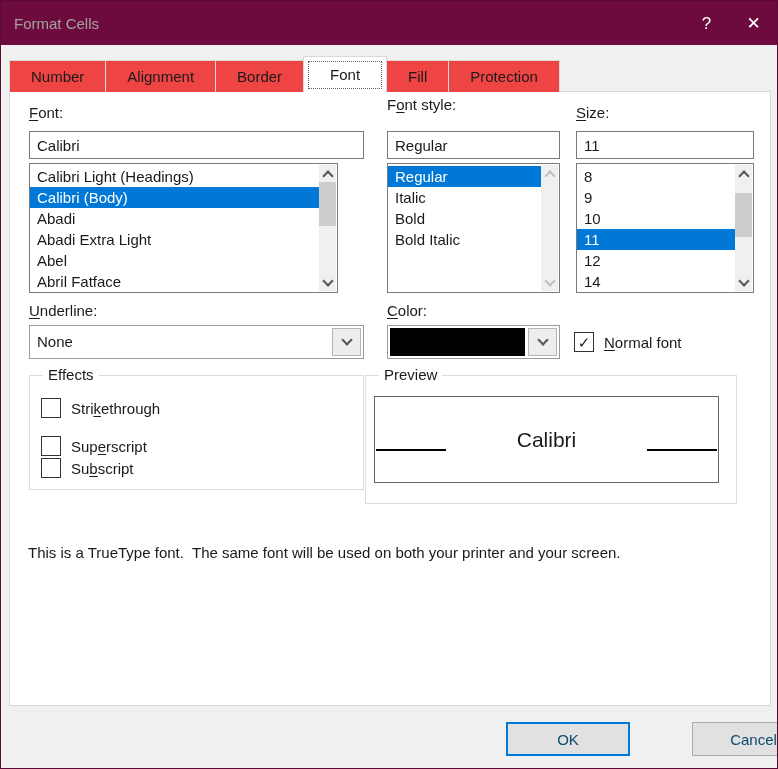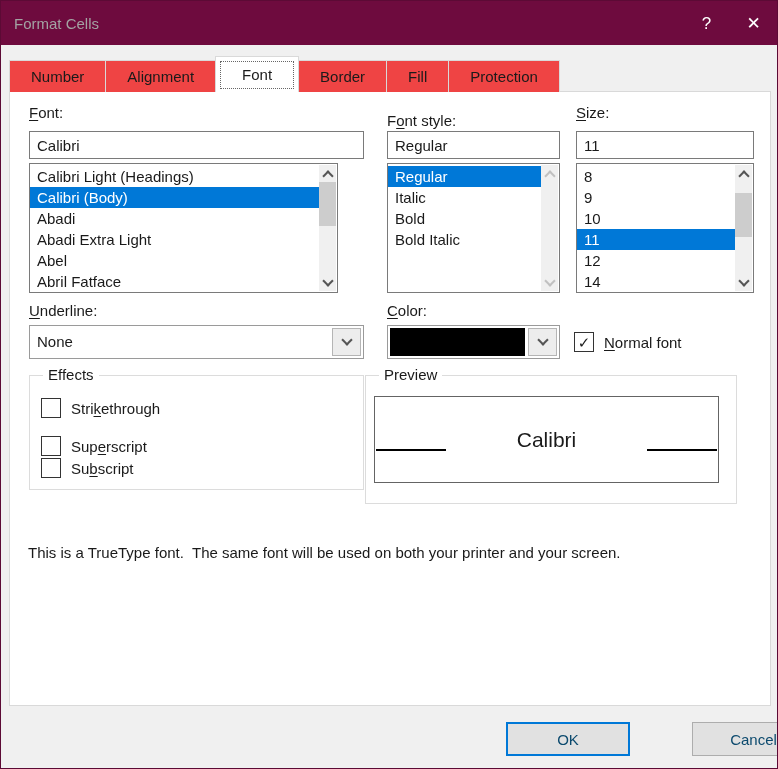--- a/index.html
+++ b/index.html
@@ -78,39 +78,39 @@
     </div>
   </div>
 
   <div class="tabs">
     <div class="tab">
         <span>Number</span>
       </div>
     <div class="tab">
         <span>Alignment</span>
       </div>
+    <div class="tab">
+        <span>Border</span>
+      </div>
     <div class="tab selected">
         <span class="focus-rect"></span>
         <span>Font</span>
       </div>
     <div class="tab">
-        <span>Border</span>
-      </div>
-    <div class="tab">
         <span>Fill</span>
       </div>
     <div class="tab">
         <span>Protection</span>
       </div>
   </div>
 
   <div class="page">
 
     <div class="lbl" style="left:19px;top:12px;"><span></span><span class="ak">F</span><span>ont:</span></div>
-    <div class="lbl" style="left:377px;top:20px;"><span>F</span><span class="ak">o</span><span>nt style:</span></div>
+    <div class="lbl" style="left:377px;top:4px;"><span>F</span><span class="ak">o</span><span>nt style:</span></div>
     <div class="lbl" style="left:566px;top:12px;"><span></span><span class="ak">S</span><span>ize:</span></div>
 
     <input class="tbox" style="left: 19px; top: 39px; width: 335px;" value="Calibri">
     <input class="tbox" style="left: 377px; top: 39px; width: 173px;" value="Regular">
     <input class="tbox" style="left: 566px; top: 39px; width: 178px;" value="11">
 
     <div class="listbox" style="left:19px;width:309px;">
       <div class="items">
         <div class="litem">Calibri Light (Headings)</div>
         <div class="litem selected">Calibri (Body)</div>

